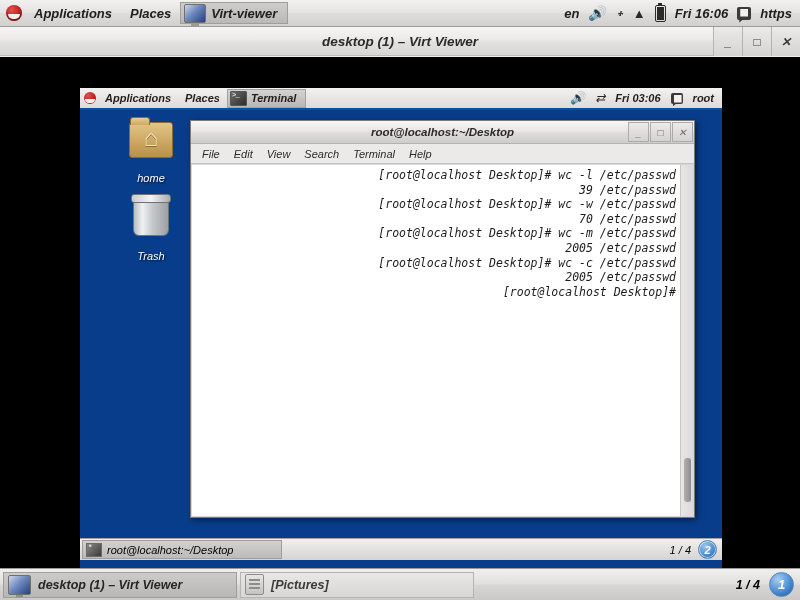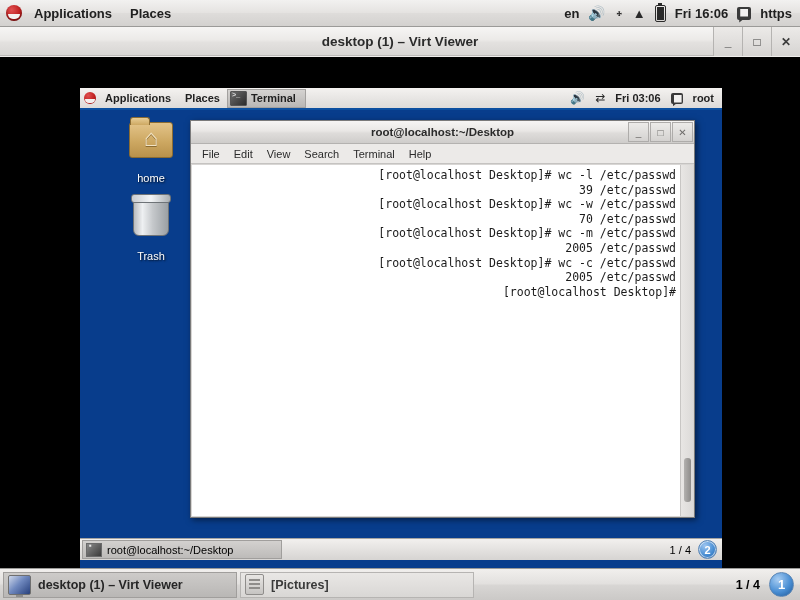--- a/index.html
+++ b/index.html
@@ -3,21 +3,21 @@
 <meta charset="utf-8">
 <style>
   html, body {
     margin: 0; padding: 0;
     width: 800px; height: 600px;
     overflow: hidden;
     background: #000;
     font-family: "Liberation Sans", sans-serif;
     -webkit-font-smoothing: antialiased;
   }
-  #root { position: relative; width: 800px; height: 488px; }
+  #root { position: relative; width: 800px; height: 488px; font-style: italic; }
 
   
   .host-panel {
     position: absolute; left: 0; top: 0; width: 800px; height: 27px;
     background: linear-gradient(to bottom, #f2f1f0 0%, #e5e3e1 48%, #dedcda 52%, #d3d1cf 100%);
     border-bottom: 1px solid #9b9a98;
     display: flex; align-items: center;
     font-size: 13px; color: #202020;
     box-sizing: border-box;
   }
@@ -281,20 +281,24 @@
 </head>
 <body>
 
 <div id="root">
 
   <div class="host-panel">
     <div class="pnl-left">
       <span class="fedora-logo"></span>
       <div class="menu-item">Applications</div>
       <div class="menu-item">Places</div>
+      <div class="win-thumb-btn">
+        <span class="mini-monitor"></span>
+        <span>Virt-viewer</span>
+      </div>
     </div>
     <div class="pnl-right">
       <span class="tray-txt">en</span>
       <span class="ico">🔊</span>
       <span class="ico" style="font-size:15px;">᛭</span>
       <span class="ico" style="font-size:13px;">▲</span>
       <span class="batt"></span>
       <span class="tray-txt">Fri 16:06</span>
       <span class="user-ico"></span>
       <span class="tray-txt">https</span>

